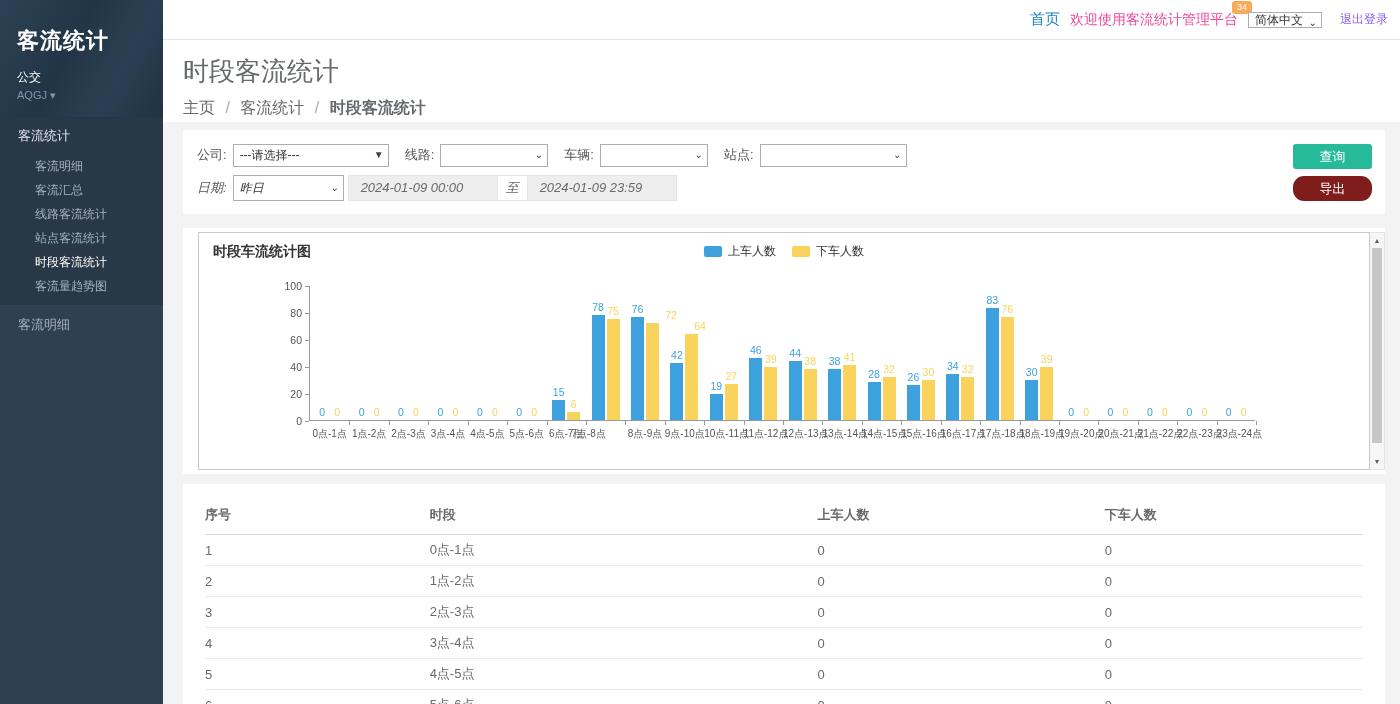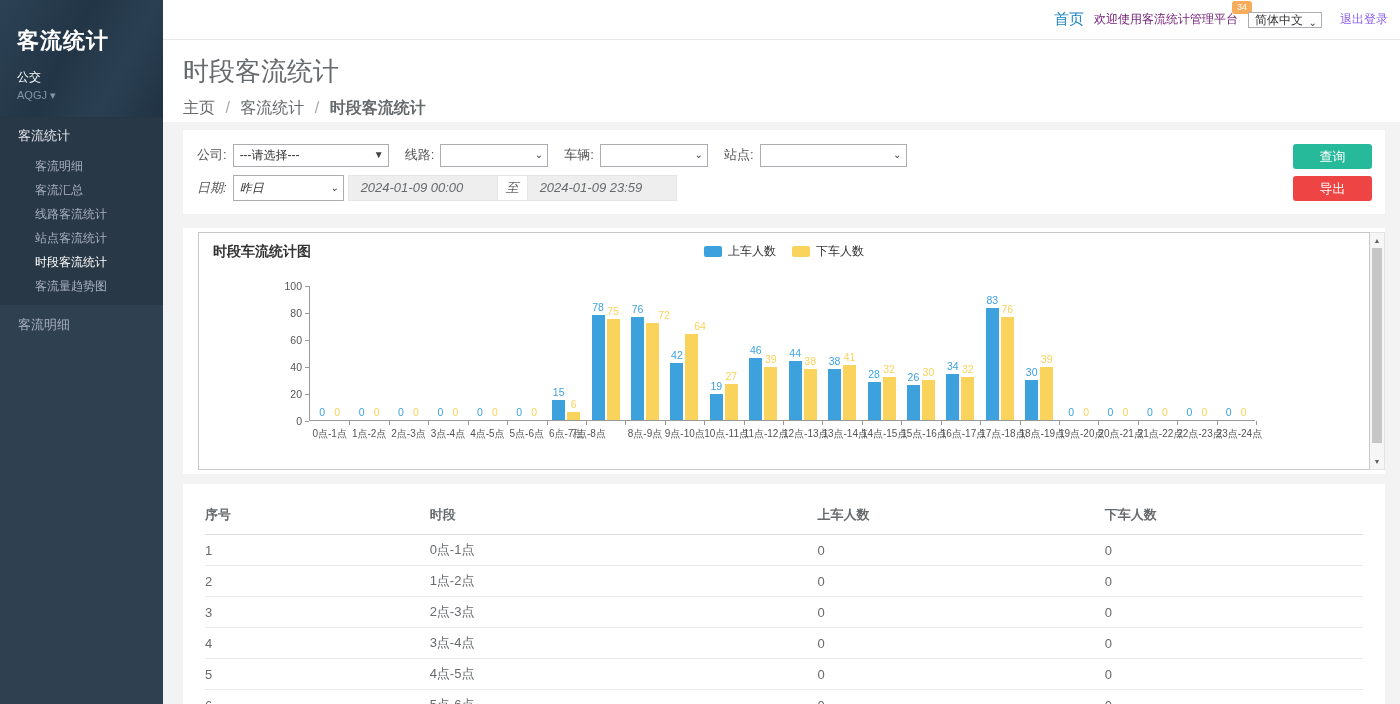--- a/index.html
+++ b/index.html
@@ -17,21 +17,21 @@
   .nav-section-label { font-size:13px; color:#dfe4ed; padding:9px 18px 8px; cursor:pointer; }
   .nav-sub-item { font-size:12px; color:#a7b1c2; padding:5px 10px 5px 35px; height:24px; cursor:pointer; }
   .nav-sub-item.active { color:#ffffff; }
   .nav-item { font-size:13px; color:#a7b1c2; padding:9px 18px; margin-top:2px; height:32px; cursor:pointer; }
 
   
   .main { position:absolute; left:163px; top:0; width:1237px; height:704px; }
   .topbar { height:40px; background:#fff; border-bottom:1px solid #e7e7e7;
     display:flex; align-items:center; justify-content:flex-end; padding-right:12px; }
   .home-link { color:#1c84c6; font-size:15px; margin-right:10px; cursor:pointer; }
-  .welcome-text { color:#701a75; font-size:12px; margin-right:10px; }
+  .welcome-text { color:#ec4899; font-size:14px; margin-right:10px; }
   .lang-wrap { position:relative; margin-right:18px; }
   .notif-badge { position:absolute; top:-9px; left:-16px; background:#f8ac59; color:#fff;
     font-size:9px; padding:2px 5px; border-radius:3px; line-height:1; cursor:pointer; }
   .fake-select { position:relative; background:#fff; border:1px solid #abadb3; font-size:12px;
     color:#333; height:21px; line-height:19px; padding:0 18px 0 6px; cursor:pointer; white-space:nowrap; }
   .fake-select .arrow { position:absolute; right:4px; top:0; line-height:19px; font-size:10px; color:#444; }
   .lang-select { width:96px; }
   .logout-link { color:#8b5cf6; font-size:12px; cursor:pointer; }
 
   
@@ -55,21 +55,21 @@
   .sel-company { width:156px; margin-right:16px; }
   .sel-small { width:108px; margin-right:16px; }
   .sel-date { width:111px; margin-right:4px; }
   .date-input { background:#eee; border:1px solid #e5e6e7; height:26px; line-height:24px;
     font-size:13px; color:#676a6c; padding:0 12px; width:150px; }
   .date-addon { background:#fff; border:1px solid #e5e6e7; border-left:none; border-right:none;
     height:26px; line-height:24px; font-size:13px; color:#676a6c; padding:0 8px; }
   .btn { position:absolute; right:13px; width:79px; height:25px; border:none; border-radius:3px;
     color:#fff; font-size:13px; cursor:pointer; font-family:"Liberation Sans",sans-serif; }
   .btn-query { top:14px; background:#26b99a; }
-  .btn-export { top:46px; background:#ef4444; }
+  .btn-export { top:46px; background:#7f1d1d;border-radius:11px; }
 
   
   .chart-card { height:246px; padding:4px 0 4px 15px; margin-bottom:10px; display:flex; }
   .chart-box { position:relative; flex:1; height:238px; border:1px solid #c9c9c9; overflow:hidden; background:#fff; }
   .chart-title { position:absolute; top:10px; left:14px; font-size:14px; font-weight:bold; color:#333; }
   .chart-legend { position:absolute; top:10px; left:0; right:0; display:flex; justify-content:center; gap:16px; }
   .legend-item { display:flex; align-items:center; gap:6px; font-size:12px; color:#333; cursor:pointer; }
   .legend-swatch { width:18px; height:11px; border-radius:2px; }
   .plot { position:absolute; left:110px; top:53px; width:946px; height:135px;
     border-left:1px solid #999; border-bottom:1px solid #999; }
@@ -264,21 +264,21 @@
             <div class="bar-label" style="left: 249.708px; bottom: 10.1px; color: rgb(249, 211, 91);">6</div>
             <div class="xlabel" style="left: 236.5px; width: 39.4167px;">6点-7点</div>
             <div class="bar" style="left: 281.625px; height: 105.3px; background: rgb(60, 161, 220);"></div>
             <div class="bar-label" style="left: 274.125px; bottom: 107.3px; color: rgb(60, 161, 220);">78</div>
             <div class="bar" style="left: 296.625px; height: 101.25px; background: rgb(249, 211, 91);"></div>
             <div class="bar-label" style="left: 289.125px; bottom: 103.25px; color: rgb(249, 211, 91);">75</div>
             <div class="xlabel" style="left: 259px; width: 39.4167px;">7点-8点</div>
             <div class="bar" style="left: 321.042px; height: 102.6px; background: rgb(60, 161, 220);"></div>
             <div class="bar-label" style="left: 313.542px; bottom: 104.6px; color: rgb(60, 161, 220);">76</div>
             <div class="bar" style="left: 336.042px; height: 97.2px; background: rgb(249, 211, 91);"></div>
-            <div class="bar-label" style="left: 340px; bottom: 99.2px; color: rgb(249, 211, 91);">72</div>
+            <div class="bar-label" style="left: 347px; bottom: 99.2px; color: rgb(249, 211, 91);">72</div>
             <div class="xlabel" style="left: 315.333px; width: 39.4167px;">8点-9点</div>
             <div class="bar" style="left: 360.458px; height: 56.7px; background: rgb(60, 161, 220);"></div>
             <div class="bar-label" style="left: 352.958px; bottom: 58.7px; color: rgb(60, 161, 220);">42</div>
             <div class="bar" style="left: 375.458px; height: 86.4px; background: rgb(249, 211, 91);"></div>
             <div class="bar-label" style="left: 367.958px; bottom: 88.4px; color: rgb(249, 211, 91); text-align: right;">64</div>
             <div class="xlabel" style="left: 354.75px; width: 39.4167px;">9点-10点</div>
             <div class="bar" style="left: 399.875px; height: 25.65px; background: rgb(60, 161, 220);"></div>
             <div class="bar-label" style="left: 392.375px; bottom: 27.65px; color: rgb(60, 161, 220);">19</div>
             <div class="bar" style="left: 414.875px; height: 36.45px; background: rgb(249, 211, 91);"></div>
             <div class="bar-label" style="left: 407.375px; bottom: 38.45px; color: rgb(249, 211, 91);">27</div>

